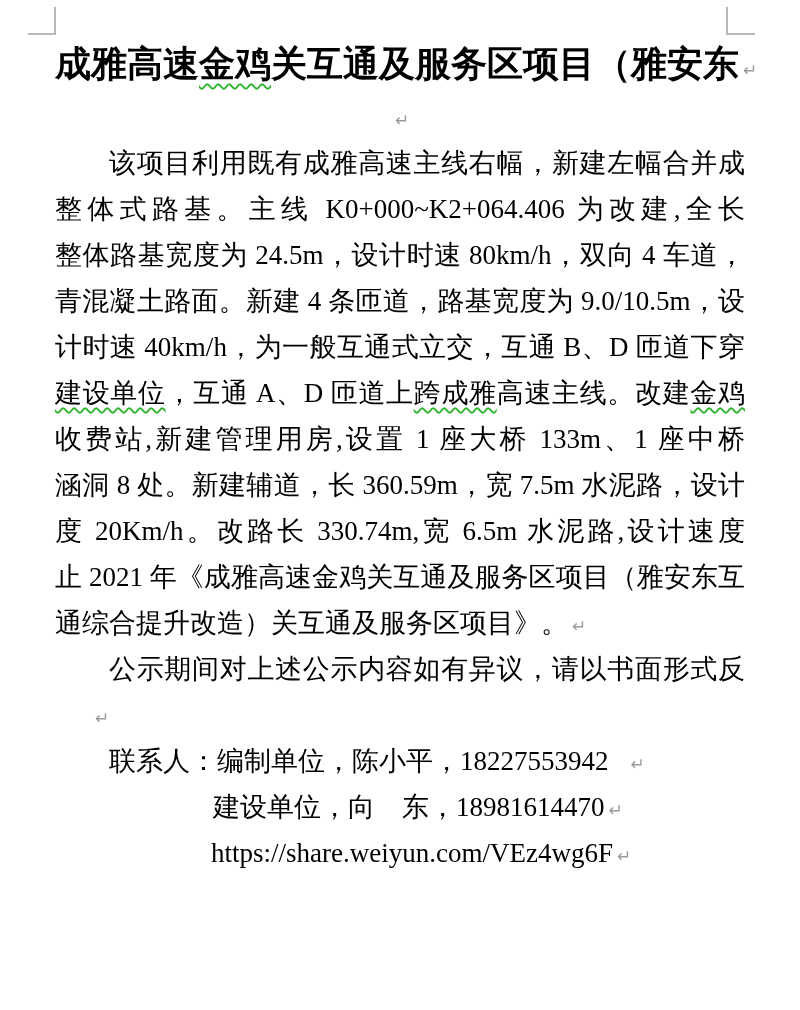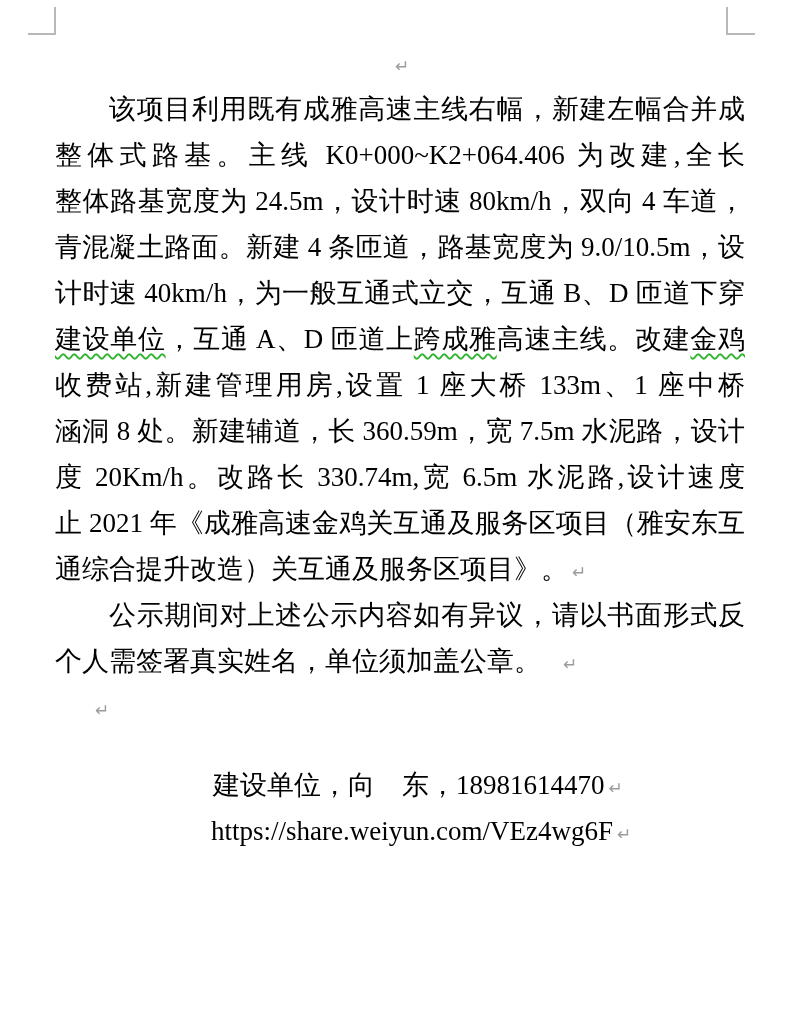--- a/index.html
+++ b/index.html
@@ -29,51 +29,52 @@
   .wavy { text-decoration:underline; text-decoration-style:wavy;
           text-decoration-color:#2eb42e; text-decoration-thickness:1.5px;
           text-underline-offset:5px; }
   .title .wavy { text-underline-offset:7px; }
 
   .pilcrow { color:#9b9b9b; font-size:17px; margin-left:4px;
              font-family:"DejaVu Sans",sans-serif; font-weight:normal; }
   .gap-before { margin-left:22px; }
   .pl-small { padding-left:36px; }
   .c1 { padding-left:54px; }
-  .c2 { padding-left:158px;margin-top:32px; }
+  .c2 { padding-left:158px; }
   .c3 { padding-left:156px; }
 </style>
 </head>
 <body>
 
 <div class="page">
   <div class="crop crop-tl"></div>
   <div class="crop crop-tr"></div>
 
   <div class="content">
 
     <h1 class="title">
+      <div class="tline"><span>成雅高速</span><span class="wavy">金鸡</span><span>关互通及服务区项目（雅安东</span><span class="pilcrow">↵</span></div>
     </h1>
 
     <div class="line center"><span class="pilcrow">↵</span></div>
 
     <div class="line just indent"><span>该项目利用既有成雅高速主线右幅，新建左幅合并成为</span></div>
     <div class="line just"><span>整体式路基。主线 K0+000~K2+064.406 为改建,全长 2.064km,</span></div>
     <div class="line just"><span>整体路基宽度为 24.5m，设计时速 80km/h，双向 4 车道，沥</span></div>
     <div class="line just"><span>青混凝土路面。新建 4 条匝道，路基宽度为 9.0/10.5m，设</span></div>
     <div class="line just"><span>计时速 40km/h，为一般互通式立交，互通 B、D 匝道下穿雨</span></div>
     <div class="line just"><span class="wavy">建设单位</span><span>，互通 A、D 匝道上</span><span class="wavy">跨成雅</span><span>高速主线。改建</span><span class="wavy">金鸡关</span></div>
     <div class="line just"><span>收费站,新建管理用房,设置 1 座大桥 133m、1 座中桥 68.931m,</span></div>
     <div class="line just"><span>涵洞 8 处。新建辅道，长 360.59m，宽 7.5m 水泥路，设计速</span></div>
     <div class="line just"><span>度 20Km/h。改路长 330.74m,宽 6.5m 水泥路,设计速度 20Km/h。</span></div>
     <div class="line just"><span>止 2021 年《成雅高速金鸡关互通及服务区项目（雅安东互</span></div>
     <div class="line"><span>通综合提升改造）关互通及服务区项目》。</span><span class="pilcrow">↵</span></div>
 
     <div class="line just indent"><span>公示期间对上述公示内容如有异议，请以书面形式反馈，</span></div>
-    <div class="line"><span>个人需签署真实姓名，单位须加盖公章。</span><span class="pilcrow gap-before">↵</span></div>
 
     <div class="line pl-small"><span class="pilcrow">↵</span></div>
 
+    <div class="line c1"><span>联系人：编制单位，陈小平，18227553942</span><span class="pilcrow gap-before">↵</span></div>
     <div class="line c2"><span>建设单位，向　东，18981614470</span><span class="pilcrow">↵</span></div>
     <div class="line c3"><span>https://share.weiyun.com/VEz4wg6F</span><span class="pilcrow">↵</span></div>
 
   </div>
 </div>
 
 </body></html>

